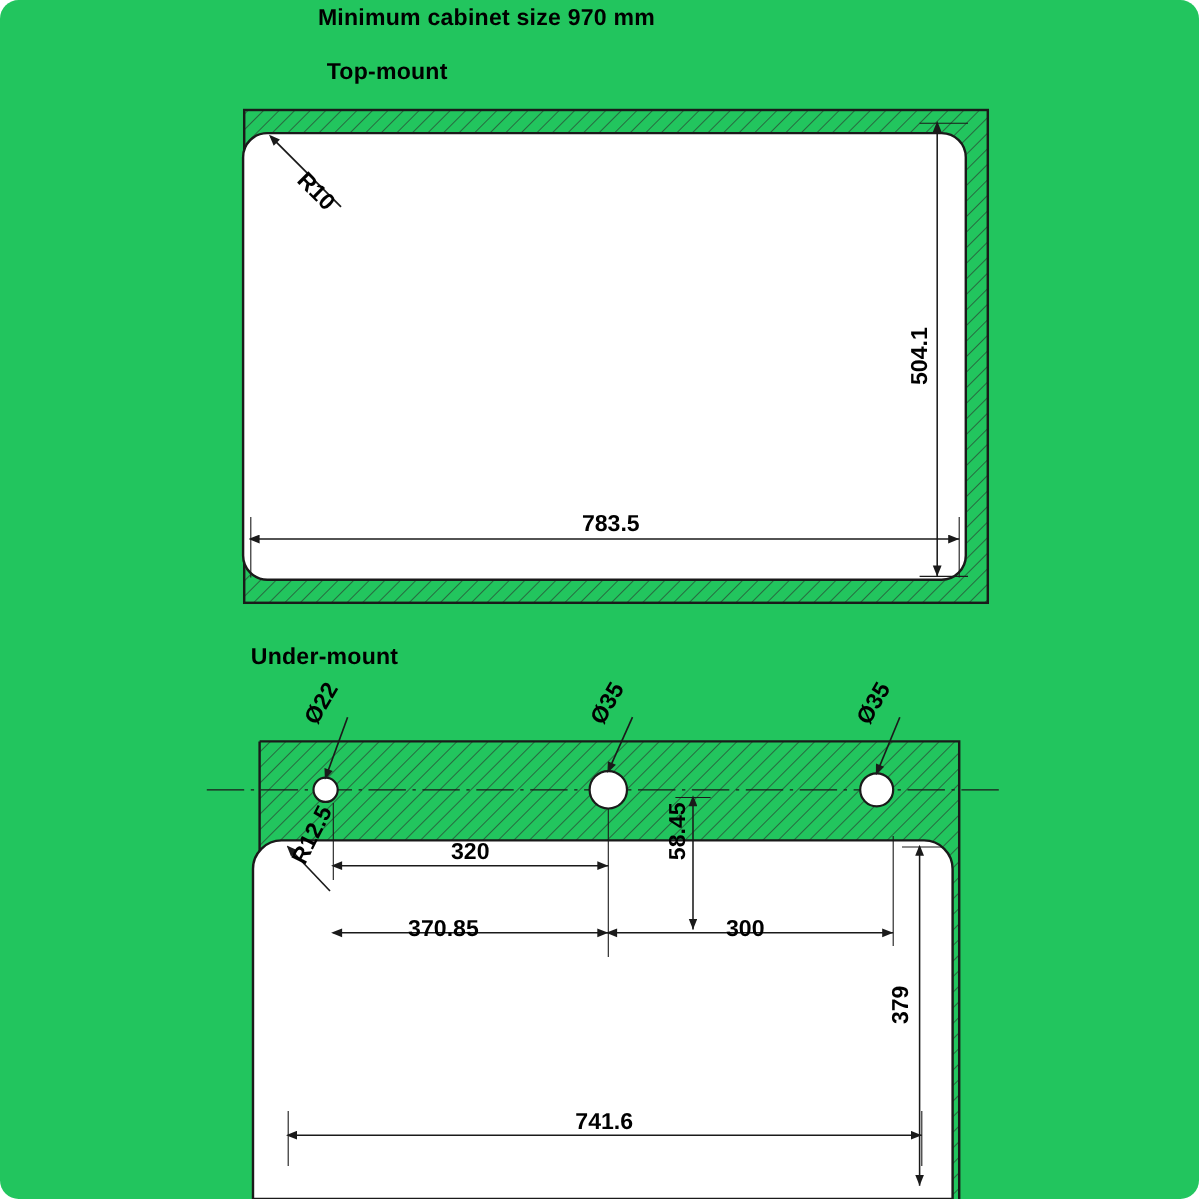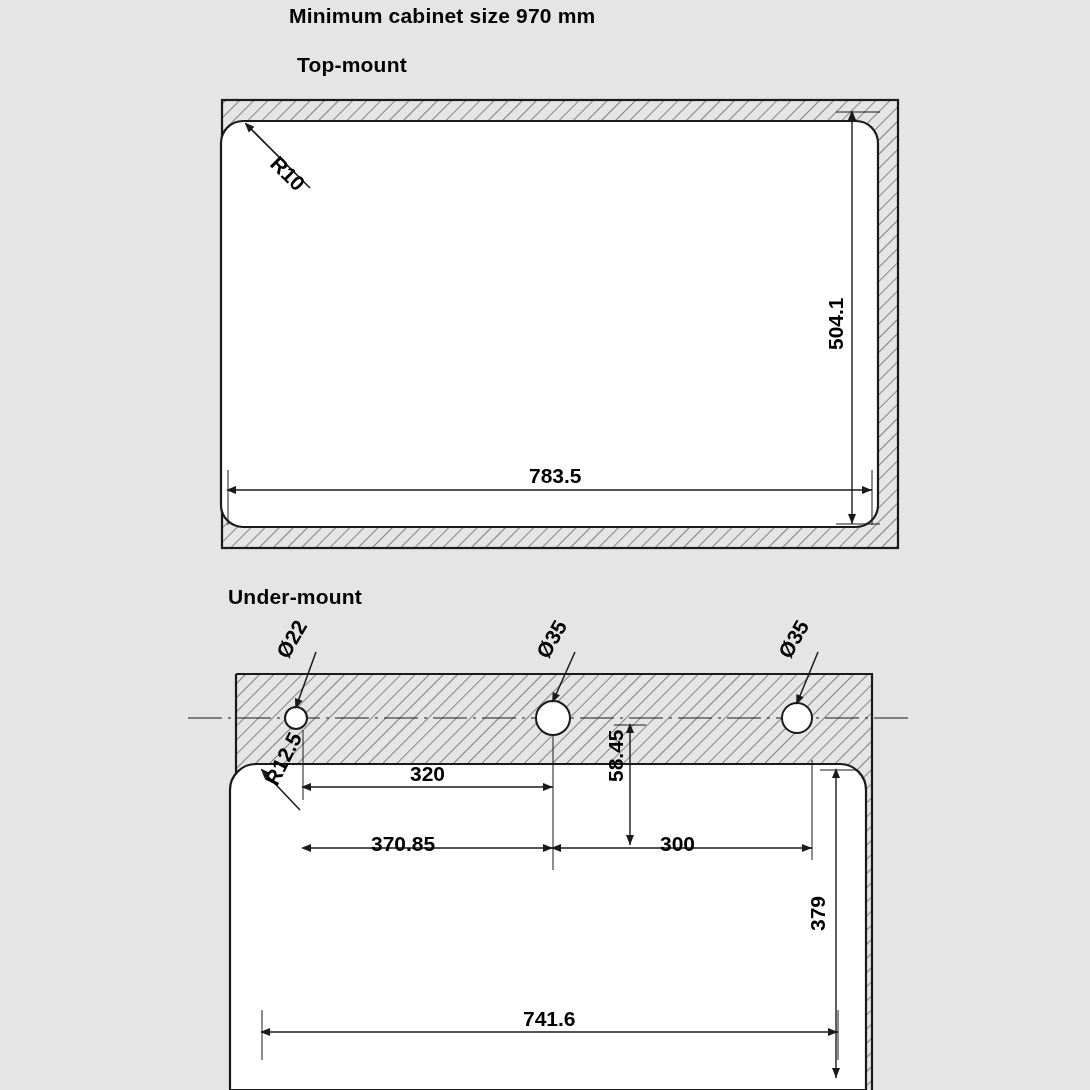--- a/index.html
+++ b/index.html
@@ -8,22 +8,23 @@
     background: #ffffff;
   }
   body {
     font-family: "Liberation Sans", sans-serif;
     color: #1a1a1a;
   }
   #sheet {
     position: relative;
     width: 1090px;
     height: 1090px;
-    background: #e5e5e5;
+    background: #22c55e;
     overflow: hidden;
+    border-radius: 17px;
   }
   #sheet svg {
     position: absolute;
     left: 0;
     top: 0;
   }
   .ttl {
     font-weight: bold;
     font-size: 21px;
     letter-spacing: 0.2px;

